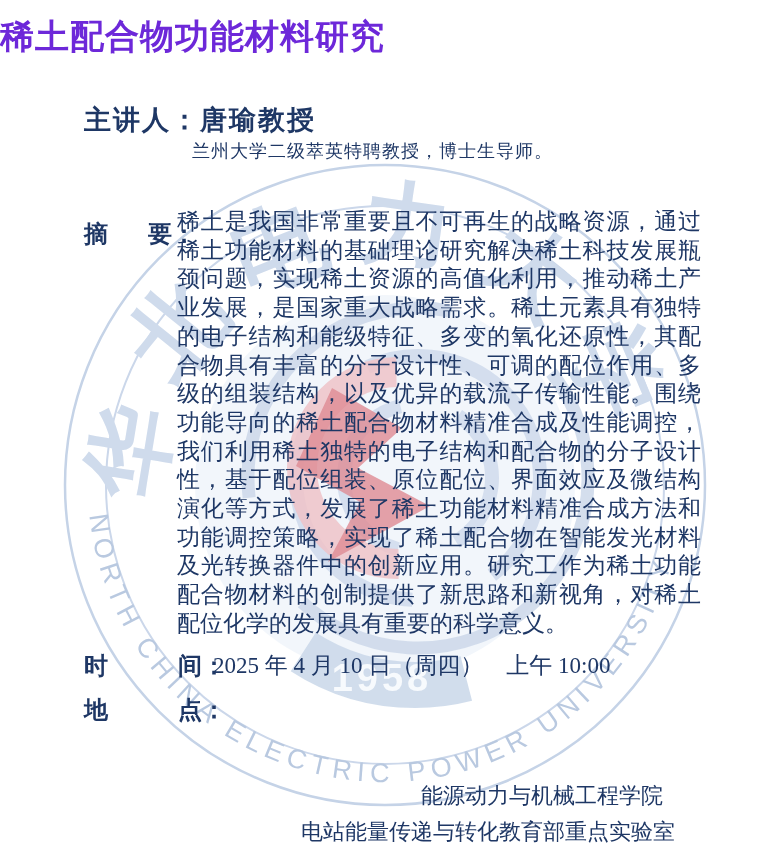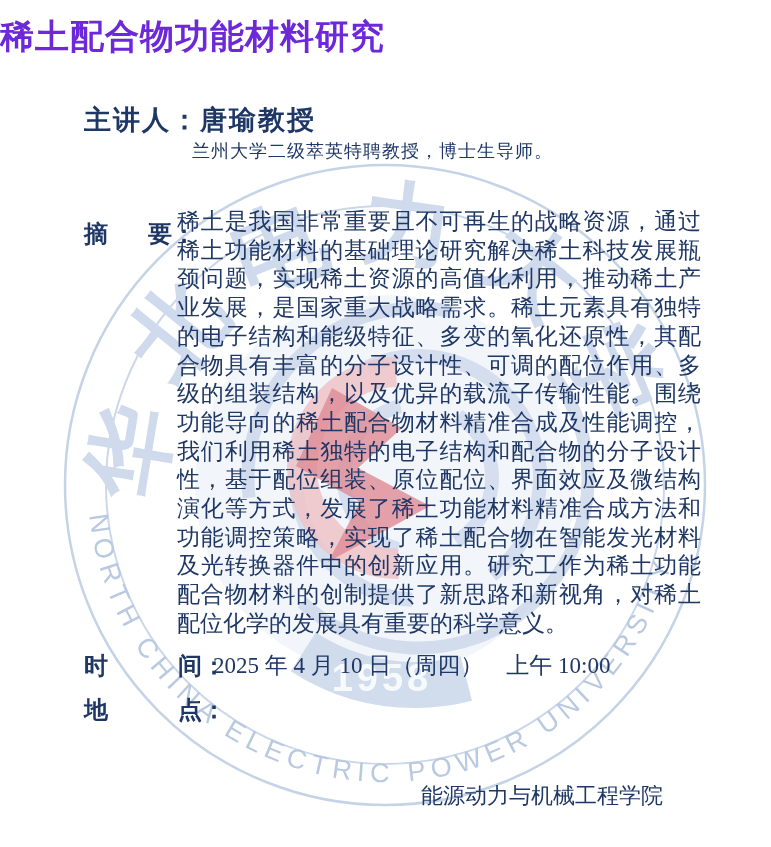--- a/index.html
+++ b/index.html
@@ -140,15 +140,16 @@
     <div class="abstract-body">稀土是我国非常重要且不可再生的战略资源，通过稀土功能材料的基础理论研究解决稀土科技发展瓶颈问题，实现稀土资源的高值化利用，推动稀土产业发展，是国家重大战略需求。稀土元素具有独特的电子结构和能级特征、多变的氧化还原性，其配合物具有丰富的分子设计性、可调的配位作用、多级的组装结构，以及优异的载流子传输性能。围绕功能导向的稀土配合物材料精准合成及性能调控，我们利用稀土独特的电子结构和配合物的分子设计性，基于配位组装、原位配位、界面效应及微结构演化等方式，发展了稀土功能材料精准合成方法和功能调控策略，实现了稀土配合物在智能发光材料及光转换器件中的创新应用。研究工作为稀土功能配合物材料的创制提供了新思路和新视角，对稀土配位化学的发展具有重要的科学意义。</div>
 
     <span class="lab lab-t1">时</span>
     <span class="lab lab-t2">间：</span>
     <span class="info-value val-time">2025 年 4 月 10 日（周四）　上午 10:00</span>
 
     <span class="lab lab-v1">地</span>
     <span class="lab lab-v2">点：</span>
 
     <div class="org-line org1">能源动力与机械工程学院</div>
+    <div class="org-line org2">电站能量传递与转化教育部重点实验室</div>
 
   </div>
 </div>
 
 </body></html>

